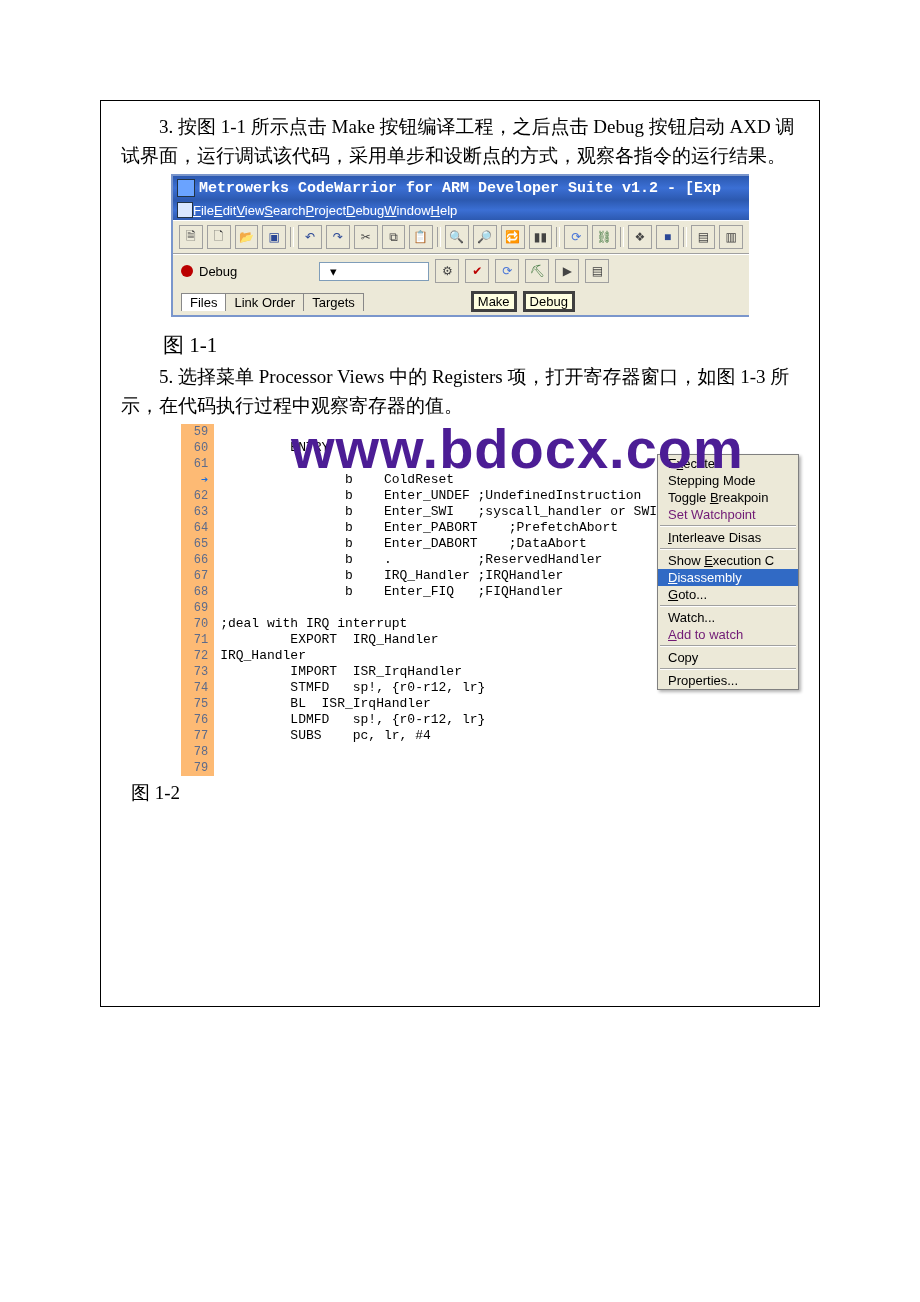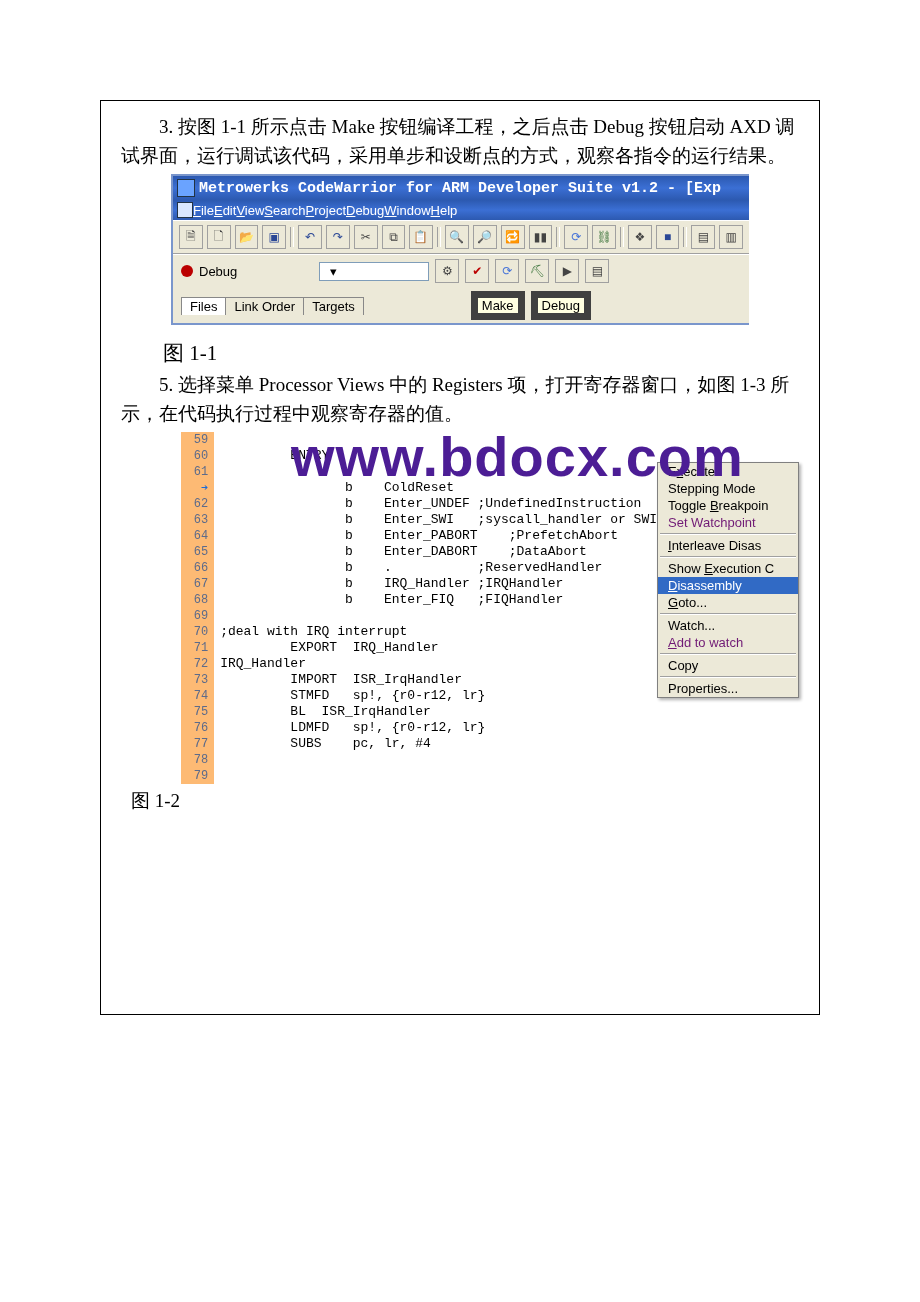--- a/index.html
+++ b/index.html
@@ -129,21 +129,21 @@
     margin-right: -1px;
   }
   .tab.active {
     background: #fff;
   }
   .tooltip-pair {
     display: flex;
     gap: 6px;
   }
   .tooltip-box {
-    border: 7px solid #404040;
+    border: 3px solid #404040;
     background: #ffffe1;
     font-size: 13px;
     padding: 0 4px;
     font-family: Tahoma, sans-serif;
   }
 
   
   .axd-frame {
     margin: 4px 0 0 60px;
     background: #fff;

